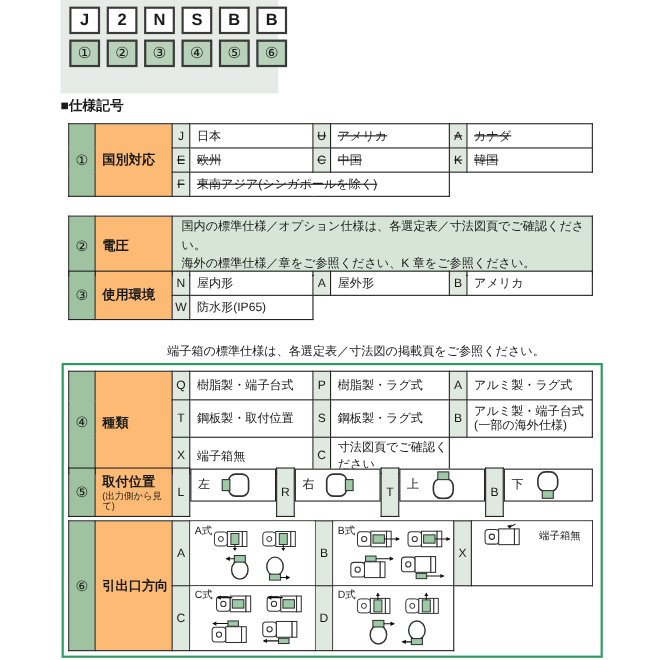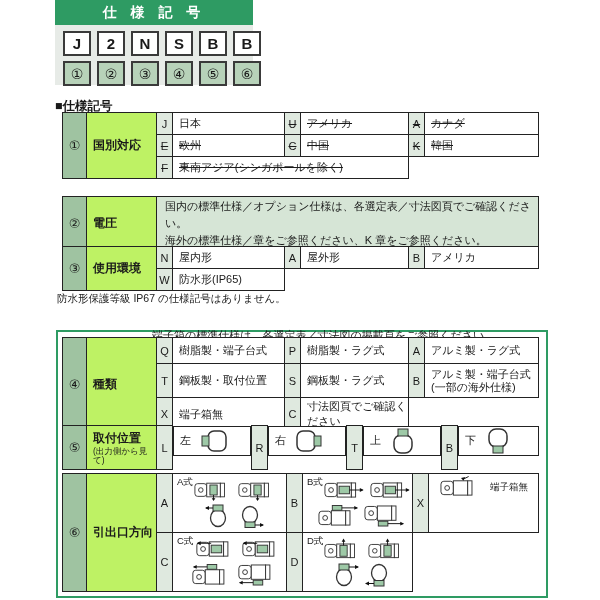--- a/index.html
+++ b/index.html
@@ -10,42 +10,42 @@
   .panel{position:absolute;left:55px;top:0;width:198px;height:85px;background:#e7ebe7;}
   .panel-title{height:25px;background:#2e9b63;color:#fff;font-weight:bold;font-size:14px;
                letter-spacing:5px;display:flex;align-items:center;justify-content:center;}
   .panel-body{display:flex;gap:6px;padding:6px 0 0 8px;}
   .code-col{display:flex;flex-direction:column;gap:5px;}
   .code-box{width:24px;height:21px;background:#fff;border:2px solid #3a3a3a;
             display:flex;align-items:center;justify-content:center;font-weight:bold;font-size:15px;}
   .num-box{width:24px;height:21px;background:#b7d2b9;border:2px solid #3a3a3a;
            display:flex;align-items:center;justify-content:center;font-size:14px;}
 
-  .heading{position:absolute;left:55px;top:98px;font-size:12.5px;font-weight:bold;}
+  .heading{position:absolute;left:55px;top:88px;font-size:12.5px;font-weight:bold;}
   .note{position:absolute;font-size:10.5px;}
 
   
   table{border-collapse:collapse;table-layout:fixed;position:absolute;left:62px;}
   td{border:1.5px solid #222;overflow:hidden;}
   td.cno{background:#9fc3a1;text-align:center;font-size:13px;}
-  td.clabel{background:#bef264;font-weight:bold;font-size:12px;padding-left:6px;margin-left:48px;}
+  td.clabel{background:#fdba74;font-weight:bold;font-size:12px;padding-left:6px;margin-left:48px;}
   td.ccode{background:#dfe9df;text-align:center;font-size:11px;}
   td.cval{background:#fff;font-size:11px;padding-left:6px;}
   td.cband{background:#d6e5d6;font-size:11px;padding-left:8px;line-height:1.55;}
   td.void{border:0;background:transparent;}
   .strike{text-decoration:line-through;}
   .sub{font-weight:normal;font-size:8.5px;display:block;line-height:1.1;}
   .two-line{line-height:1.15;font-size:10.5px;}
 
   
   .tb-frame{position:absolute;left:56px;top:330px;width:488px;height:264px;border:2px solid #2e9b63;}
   .tb-label{position:absolute;left:59px;top:311px;width:86px;height:21px;background:#cfe2d2;
             border:2px solid #2e9b63;display:flex;align-items:center;justify-content:center;
             font-size:12px;font-weight:bold;letter-spacing:3px;}
-  .tb-caption{position:absolute;left:152px;top:328px;font-size:11px;}
+  .tb-caption{position:absolute;left:152px;top:312px;font-size:11px;}
 
   
   .pos-cell{display:flex;align-items:center;gap:7px;padding-left:6px;}
   .pos-cell svg{flex:0 0 auto;}
 
   
   td.diagram{background:#fff;position:relative;vertical-align:top;}
   .dlabel{position:absolute;left:4px;top:2px;font-size:9.5px;}
   .drow{display:flex;gap:4px;align-items:center;}
   .drow.r1{padding:3px 0 0 20px;}
@@ -53,21 +53,20 @@
   .xcell-inner{display:flex;align-items:center;gap:8px;height:100%;padding-left:10px;}
   .xcell-inner span{font-size:9.5px;}
   svg{display:block;}
 </style>
 </head>
 <body>
 
 <div class="page">
 
   <div class="panel">
-    <div class="panel-title">仕 様 記 号</div>
     <div class="panel-body">
       <div class="code-col">
         <div class="code-box">J</div>
         <div class="num-box">①</div>
       </div>
       <div class="code-col">
         <div class="code-box">2</div>
         <div class="num-box">②</div>
       </div>
       <div class="code-col">
@@ -169,21 +168,20 @@
       <td class="ccode">B</td>
       <td class="cval">アメリカ</td>
     </tr>
     <tr style="height:22px">
       <td class="ccode">W</td>
       <td class="cval">防水形(IP65)</td>
       <td class="void" colspan="4"></td>
     </tr>
   </tbody>
     </table>
-  <div class="note" style="left:57px;top:292px;">防水形保護等級 IP67 の仕様記号はありません。</div>
 
   <div class="tb-frame"></div>
   <div class="tb-caption">端子箱の標準仕様は、各選定表／寸法図の掲載頁をご参照ください。</div>
 
   <table style="top:337px;width:476px;">
     <colgroup>
         <col style="width:24px">
         <col style="width:70px">
         <col style="width:16px">
         <col style="width:112px">

